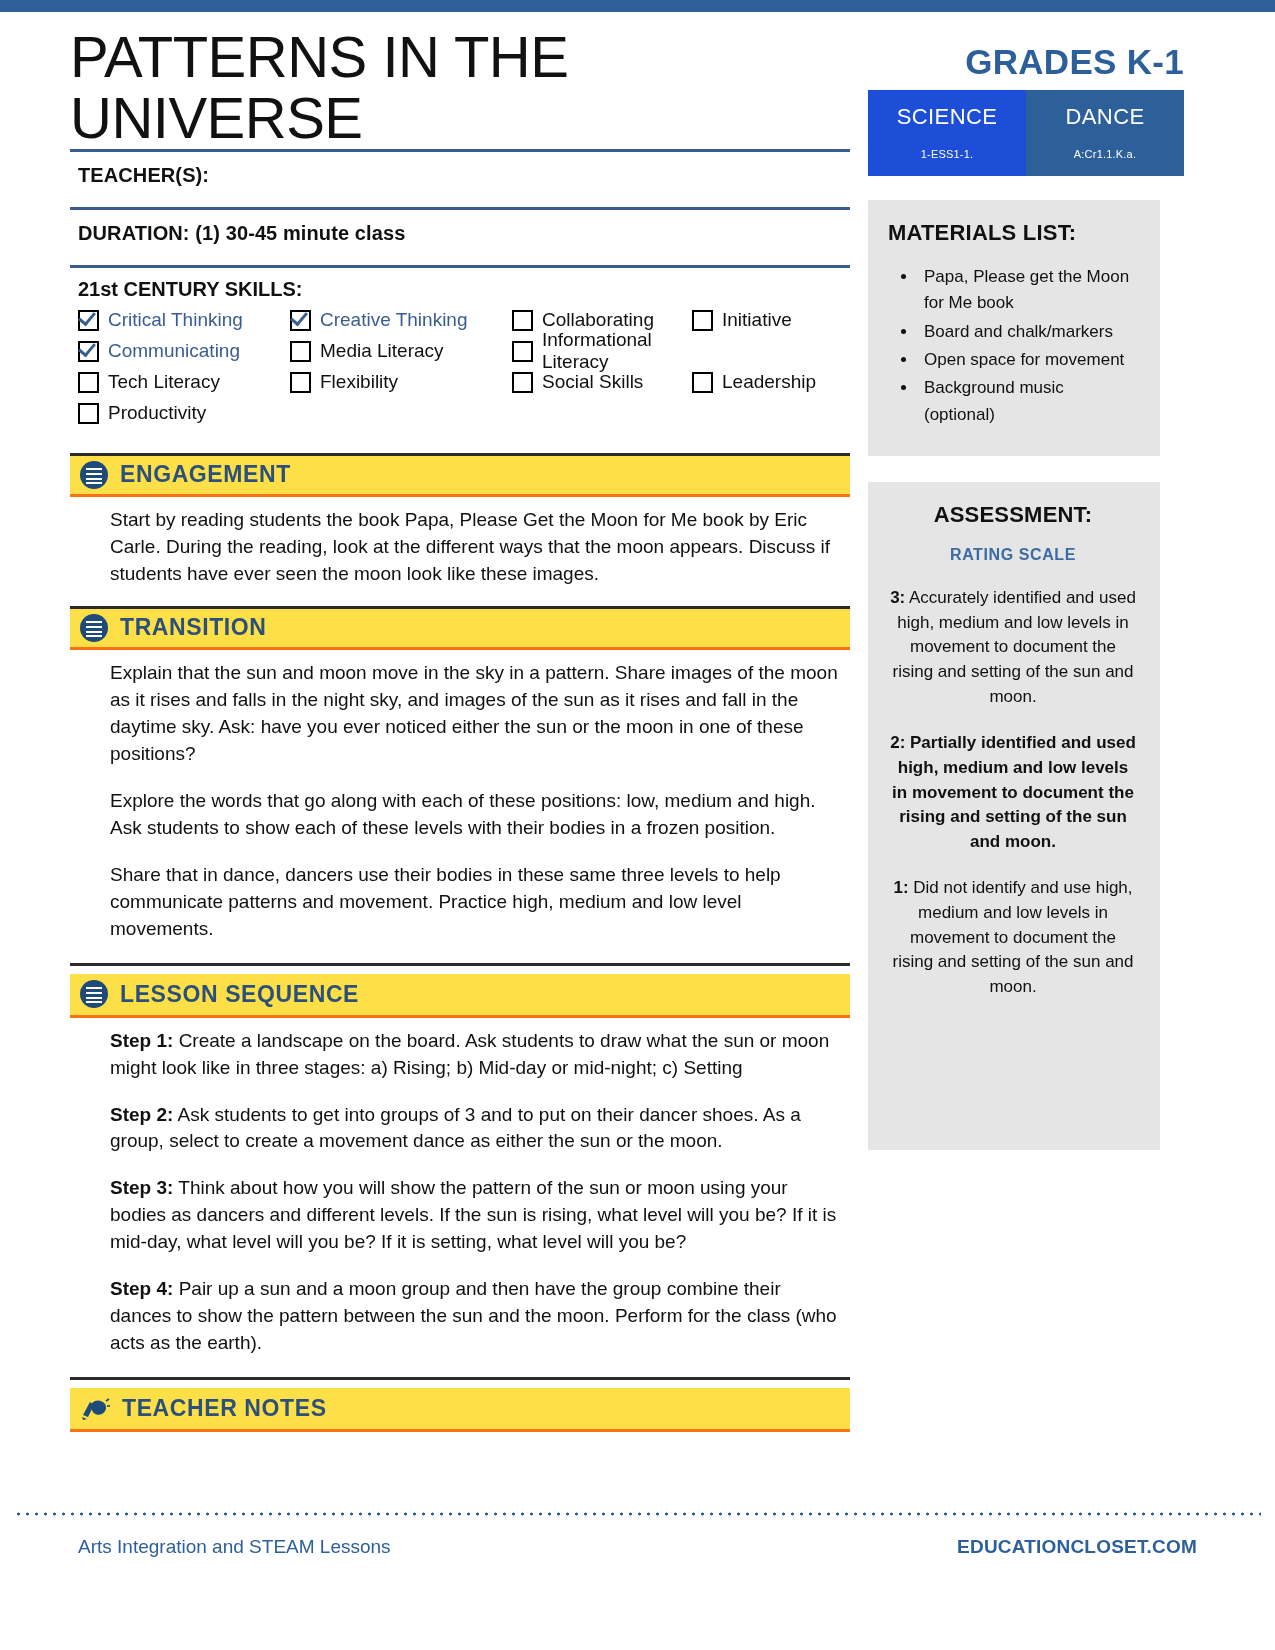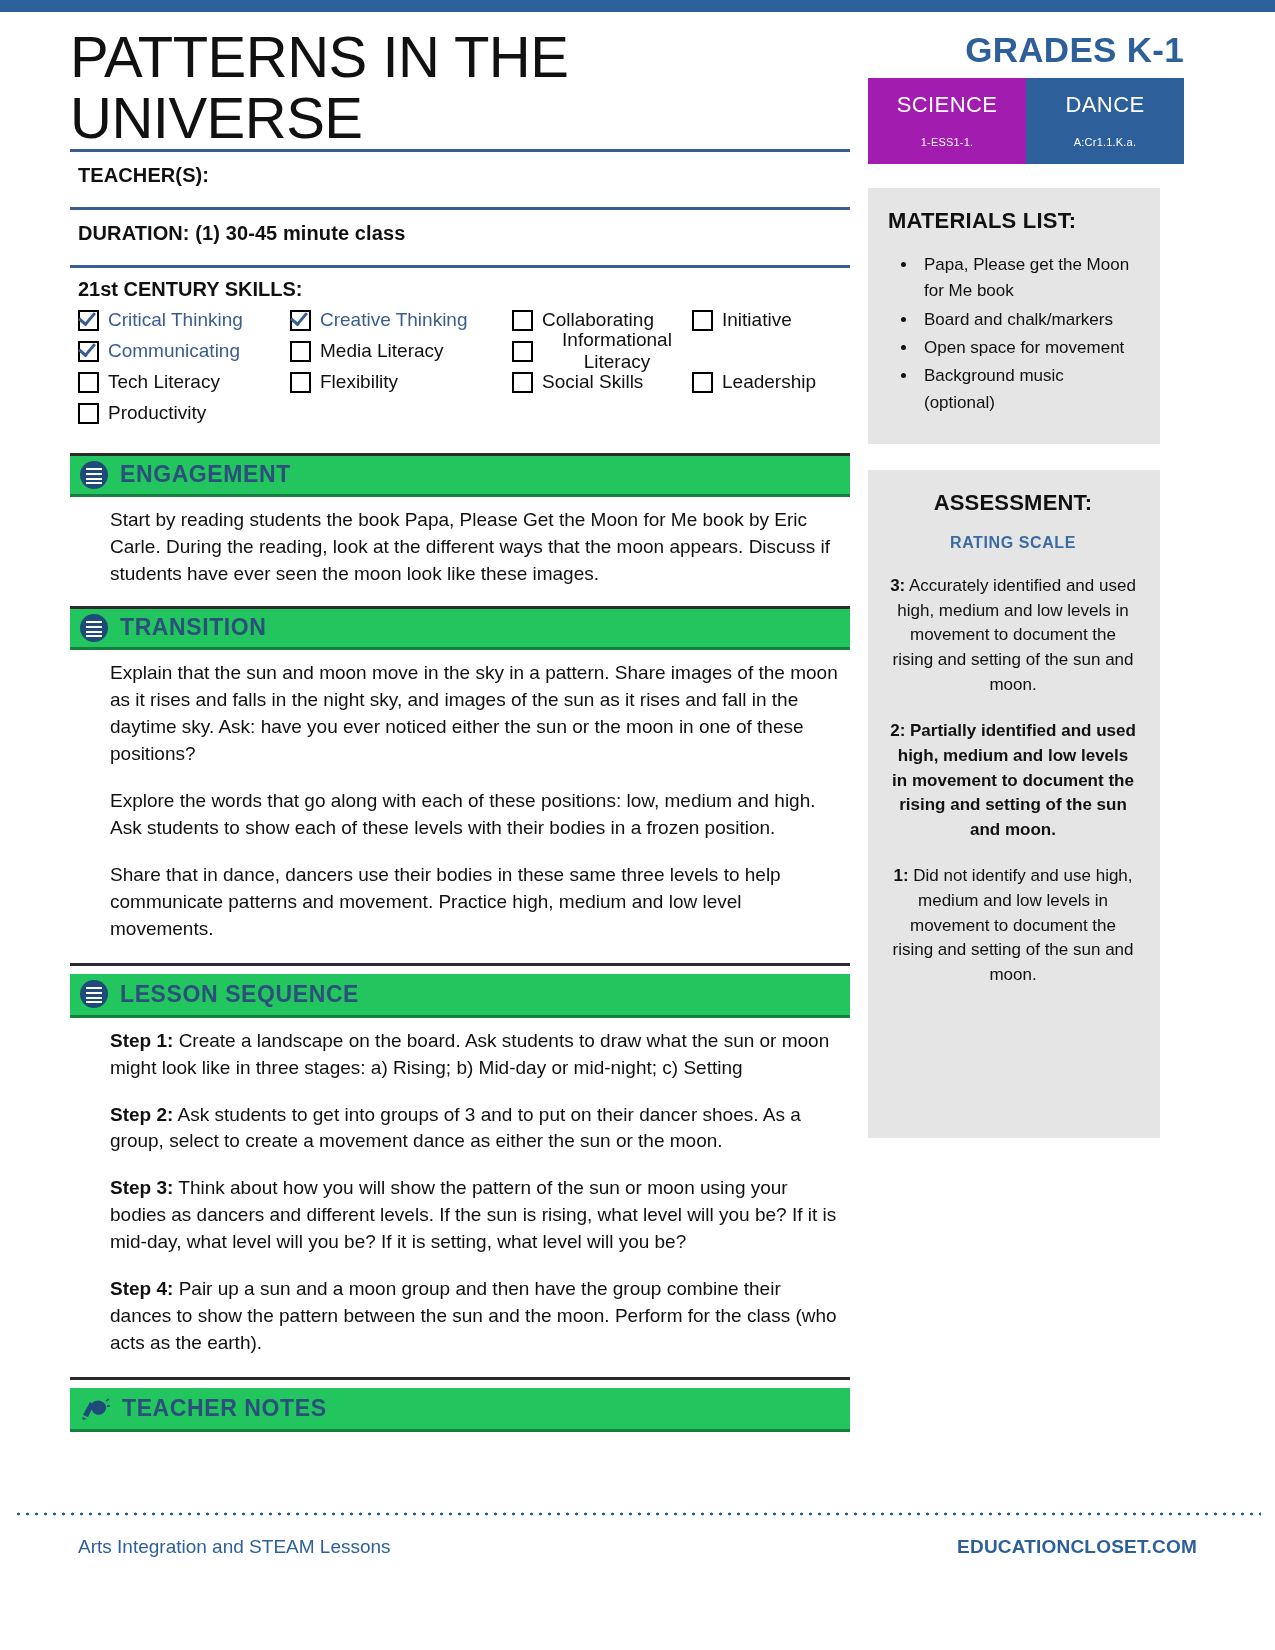--- a/index.html
+++ b/index.html
@@ -34,21 +34,21 @@
 
   .col-left {
     position: absolute;
     left: 70px;
     top: 0;
     width: 780px;
   }
   .col-right {
     position: absolute;
     left: 868px;
-    top: 0;
+    top: 12px;
     width: 316px;
   }
 
   
   .doc-title {
     font-size: 58px;
     line-height: 1.06;
     font-weight: 400;
     letter-spacing: -0.5px;
     color: #111;
@@ -71,21 +71,21 @@
     width: 316px;
     height: 86px;
   }
   .std-box {
     flex: 1 1 50%;
     color: #ffffff;
     text-align: center;
     padding-top: 14px;
     box-sizing: border-box;
   }
-  .std-box.science { background: #a21caf; }
+  .std-box.science { background: #1d4ed8; }
   .std-box.dance   { background: #2d5f9a; }
   .std-subject {
     font-size: 22px;
     font-weight: 400;
     letter-spacing: 0.4px;
     line-height: 1.2;
   }
   .std-code {
     font-size: 11px;
     margin-top: 18px;
@@ -117,21 +117,20 @@
   }
   .skills-grid {
     position: relative;
     padding-left: 8px;
     padding-bottom: 10px;
   }
   .skill-line {
     display: flex;
     align-items: center;
     height: 31px;
-    text-align: center;
   }
   .skill {
     display: flex;
     align-items: center;
     font-size: 19px;
     color: #111;
   }
   .skill.checked { color: #3a5d8f; }
   .cb {
     width: 17px;
@@ -153,24 +152,24 @@
     transform: rotate(40deg);
   }
   .c1 { width: 212px; }
   .c2 { width: 222px; }
   .c3 { width: 180px; }
   .c4 { width: auto; }
 
   
   .sec-header {
     position: relative;
-    background: #22c55e;
+    background: #fde047;
     height: 44px;
     border-top: 3px solid #2b2b2b;
-    border-bottom: 3px solid #15803d;
+    border-bottom: 3px solid #f97316;
     display: flex;
     align-items: center;
     padding-left: 10px;
     box-sizing: border-box;
     margin-top: 14px;
   }
   .sec-header .sec-title {
     font-size: 23px;
     font-weight: bold;
     color: #2c4f7c;

